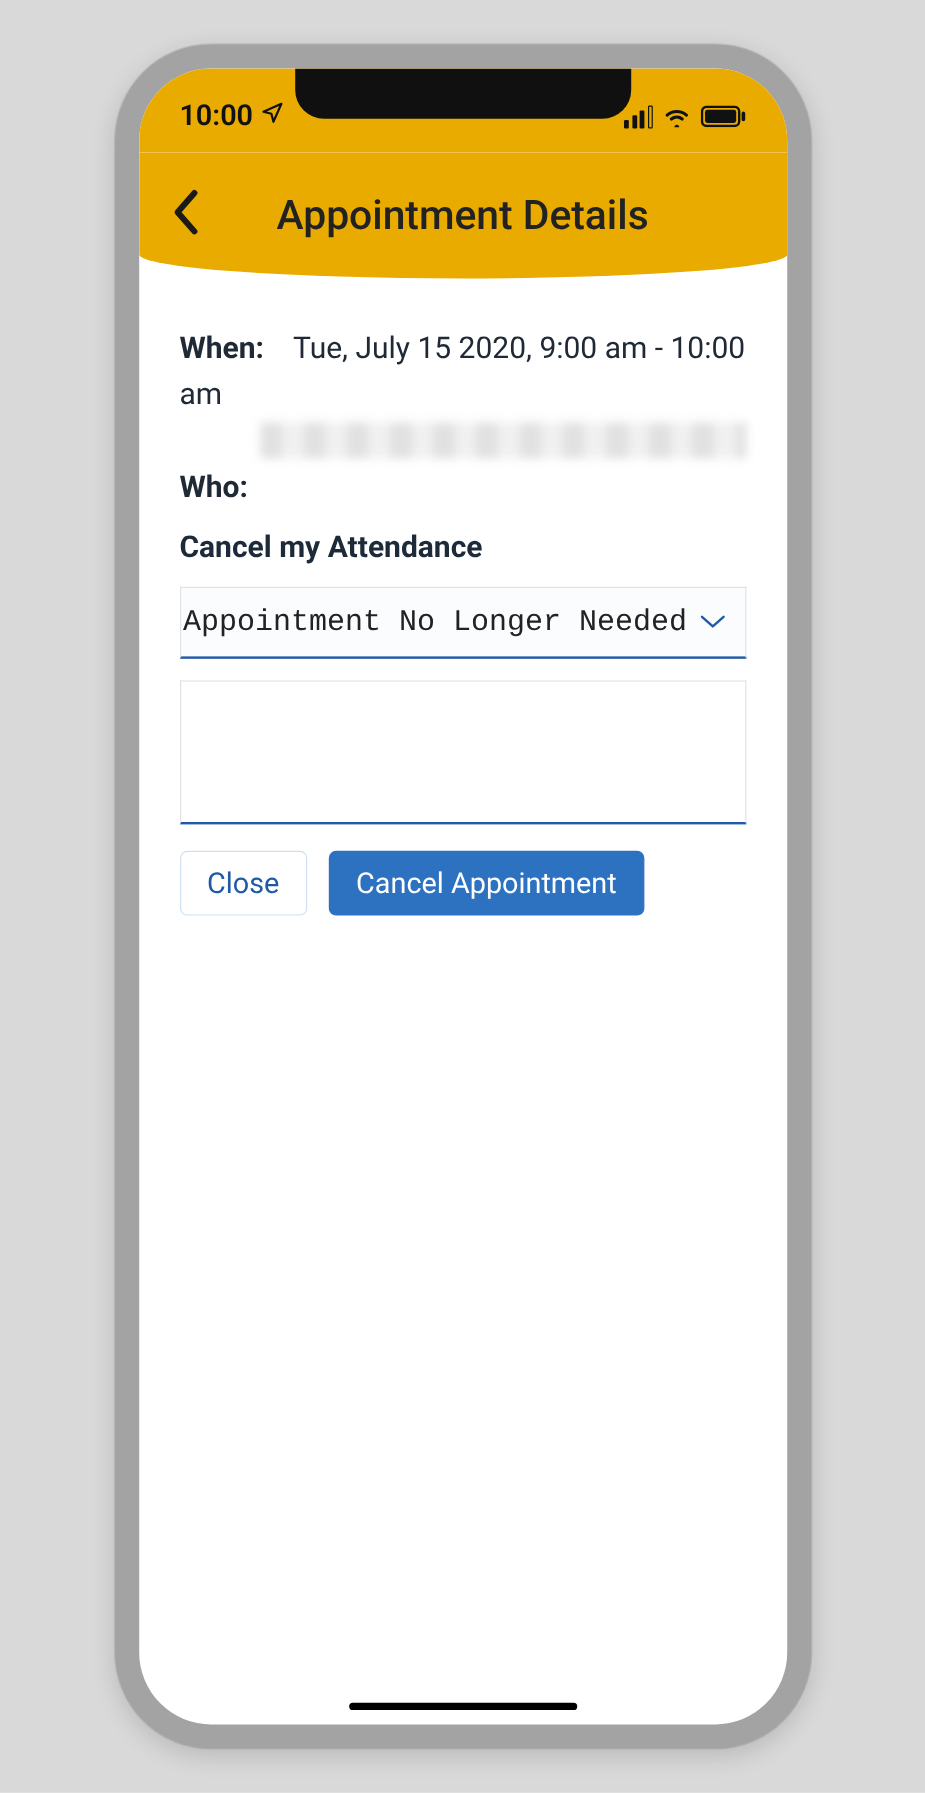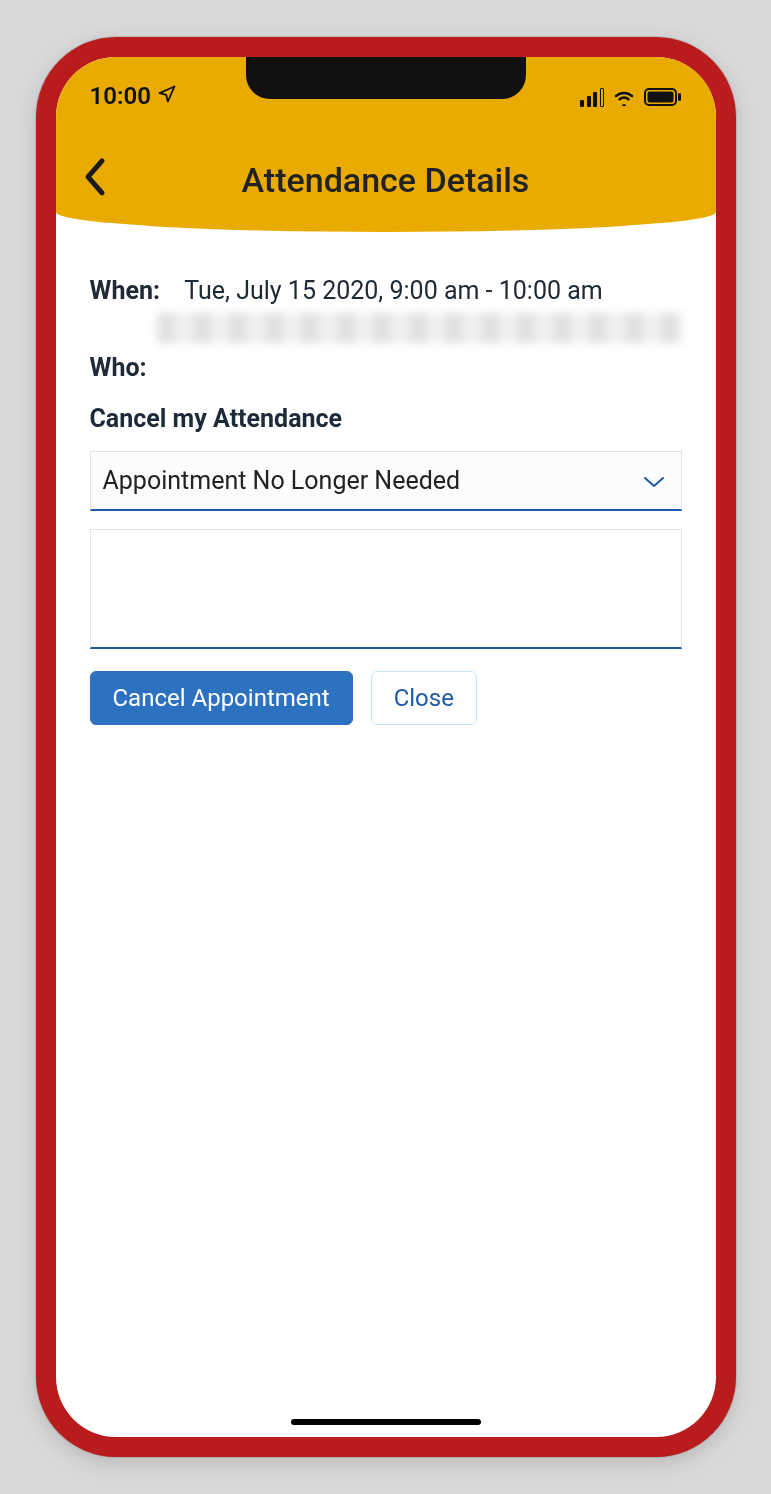--- a/index.html
+++ b/index.html
@@ -8,23 +8,23 @@
     padding: 0;
     background: #d9d9d9;
     font-family: -apple-system, BlinkMacSystemFont, "Segoe UI", Roboto, Helvetica, Arial, sans-serif;
     width: 771px;
     height: 1494px;
     display: flex;
     align-items: center;
     justify-content: center;
   }
   .phone-frame {
-    width: 700px;
+    width: 580px;
     height: 1420px;
-    background: #b91c1c;
+    background: #a3a3a3;
     border-radius: 80px;
     padding: 20px;
     position: relative;
     box-shadow: 0 0 0 1px rgba(0,0,0,0.1), 0 6px 20px rgba(0,0,0,0.15);
   }
   .screen {
     width: 100%;
     height: 100%;
     background: #ffffff;
     border-radius: 60px;
@@ -111,25 +111,26 @@
     margin-top: 16px;
   }
   .select-box {
     margin-top: 18px;
     border: 1px solid #e0e4e8;
     background: #fbfcfd;
     height: 60px;
     display: flex;
     align-items: center;
     justify-content: space-between;
-    padding: 0 16px 0 12px;
+    padding: 0 16px 0 2px;
     font-size: 25px;
     color: #222;
     border-bottom: 2px solid #1e5aa6;
     cursor: pointer;
+    font-family: Liberation Mono, monospace;
   }
   .chevron-down {
     width: 22px;
     height: 14px;
   }
   .comments-box {
     margin-top: 18px;
     border: 1px solid #e0e4e8;
     background: #fff;
     height: 120px;
@@ -213,21 +214,21 @@
         </span>
       </div>
     </div>
 
     <div class="nav-bar">
       <div class="back-chevron">
         <svg width="28" height="40" viewBox="0 0 28 40" fill="none" stroke="#1a1a1a" stroke-width="5" stroke-linecap="round" stroke-linejoin="round">
           <polyline points="20,4 6,20 20,36"></polyline>
         </svg>
       </div>
-      <div class="nav-title">Attendance Details</div>
+      <div class="nav-title">Appointment Details</div>
     </div>
 
     <div class="content">
       <div class="line">
         <span class="label-strong">When:</span>
         <span>&nbsp;&nbsp;</span>
         <span>Tue, July 15 2020, 9:00 am - 10:00 am</span>
       </div>
       <div class="who-row line">
         <span class="label-strong">Who:</span>
@@ -240,20 +241,20 @@
         <span>
           <svg class="chevron-down" viewBox="0 0 22 14" fill="none" stroke="#1e5aa6" stroke-width="2" stroke-linecap="round" stroke-linejoin="round">
             <polyline points="2,3 11,11 20,3"></polyline>
           </svg>
         </span>
       </div>
 
       <div class="comments-box"></div>
 
       <div class="button-row">
+        <div class="btn btn-outline">Close</div>
         <div class="btn btn-primary">Cancel Appointment</div>
-        <div class="btn btn-outline">Close</div>
       </div>
     </div>
 
     <div class="home-indicator"></div>
   </div>
 </div>
 
 </body></html>

